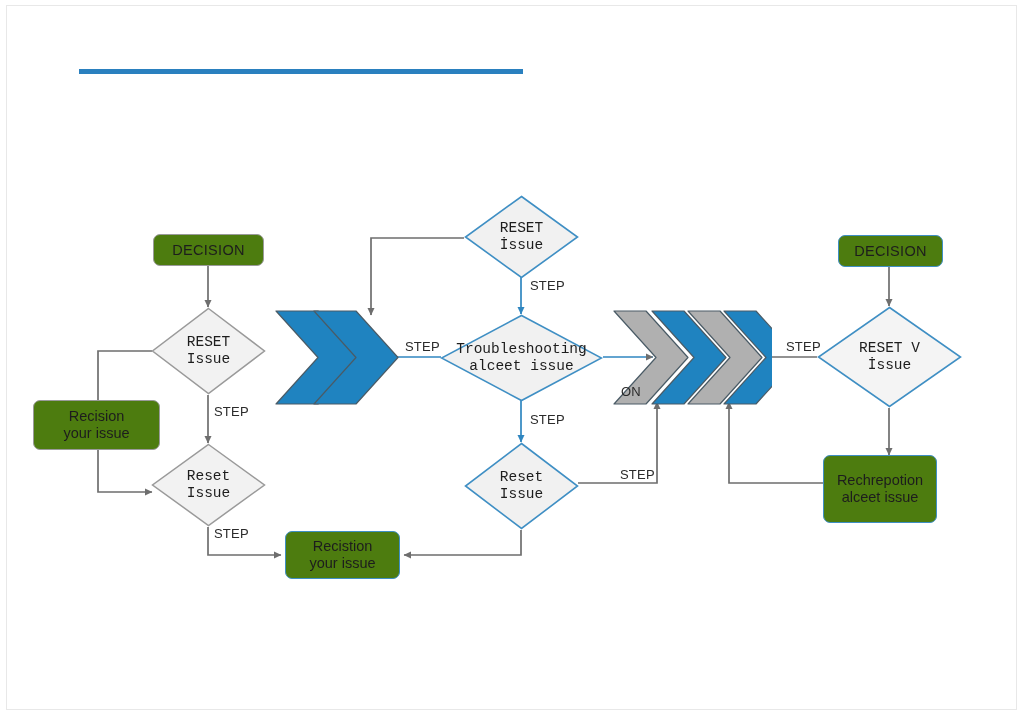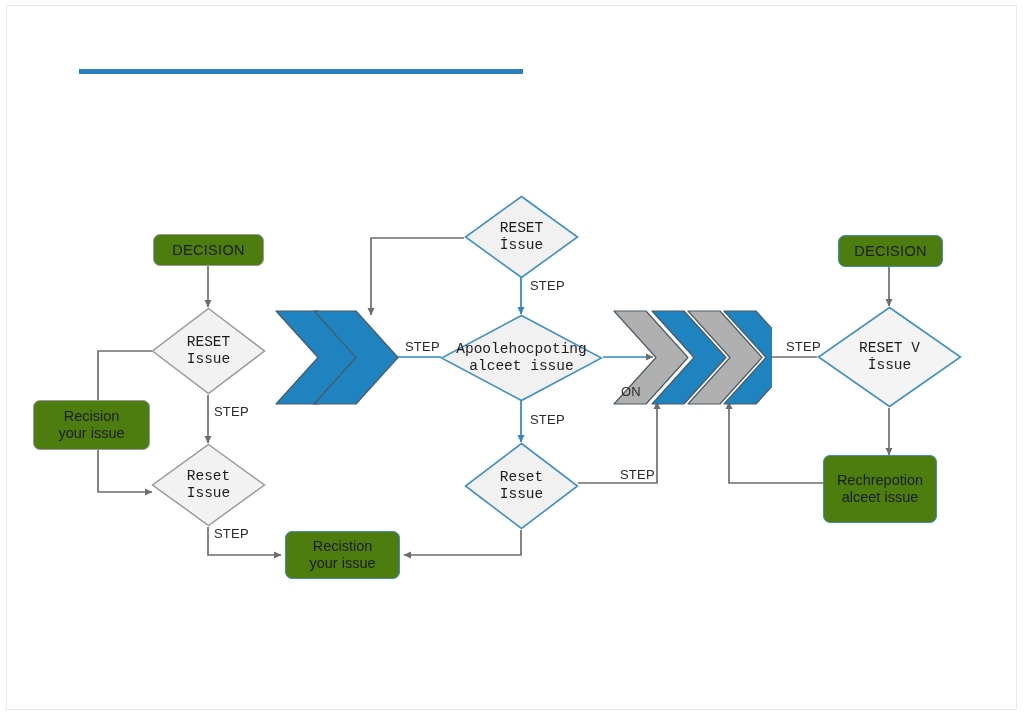--- a/index.html
+++ b/index.html
@@ -160,21 +160,21 @@
       <polygon points="57.5,1.5 113.5,44 57.5,86.5 1.5,44" fill="#f2f2f2" stroke="#9a9a9a" stroke-width="1.5"></polygon>
     </svg>
     <div class="dlabel">
       <span>
         <span>RESET</span><br>
         <span>Issue</span>
       </span>
     </div>
   </div>
 
-  <div class="node box gray" style="left:33px; top:400px; width:117px; height:50px;">
+  <div class="node box gray" style="left:33px; top:400px; width:127px; height:50px;">
     <span>
       <span>Recision</span><br>
       <span>your issue</span>
     </span>
   </div>
 
   <div class="diamond-wrap" style="left:151px; top:443px; width:115px; height:84px;">
     <svg width="115" height="84" viewBox="0 0 115 84" xmlns="http://www.w3.org/2000/svg">
       <polygon points="57.5,1.5 113.5,42 57.5,82.5 1.5,42" fill="#f2f2f2" stroke="#9a9a9a" stroke-width="1.5"></polygon>
     </svg>
@@ -204,21 +204,21 @@
       </span>
     </div>
   </div>
 
   <div class="diamond-wrap" style="left:440px; top:314px; width:163px; height:88px;">
     <svg width="163" height="88" viewBox="0 0 163 88" xmlns="http://www.w3.org/2000/svg">
       <polygon points="81.5,1.5 161.5,44 81.5,86.5 1.5,44" fill="#f1f1f1" stroke="#3f8fc4" stroke-width="1.6"></polygon>
     </svg>
     <div class="dlabel">
       <span>
-        <span>Apoolehocpoting</span><br>
+        <span>Troubleshooting</span><br>
         <span>alceet issue</span>
       </span>
     </div>
   </div>
 
   <div class="diamond-wrap" style="left:464px; top:442px; width:115px; height:88px;">
     <svg width="115" height="88" viewBox="0 0 115 88" xmlns="http://www.w3.org/2000/svg">
       <polygon points="57.5,1.5 113.5,44 57.5,86.5 1.5,44" fill="#f1f1f1" stroke="#3f8fc4" stroke-width="1.6"></polygon>
     </svg>
     <div class="dlabel">

